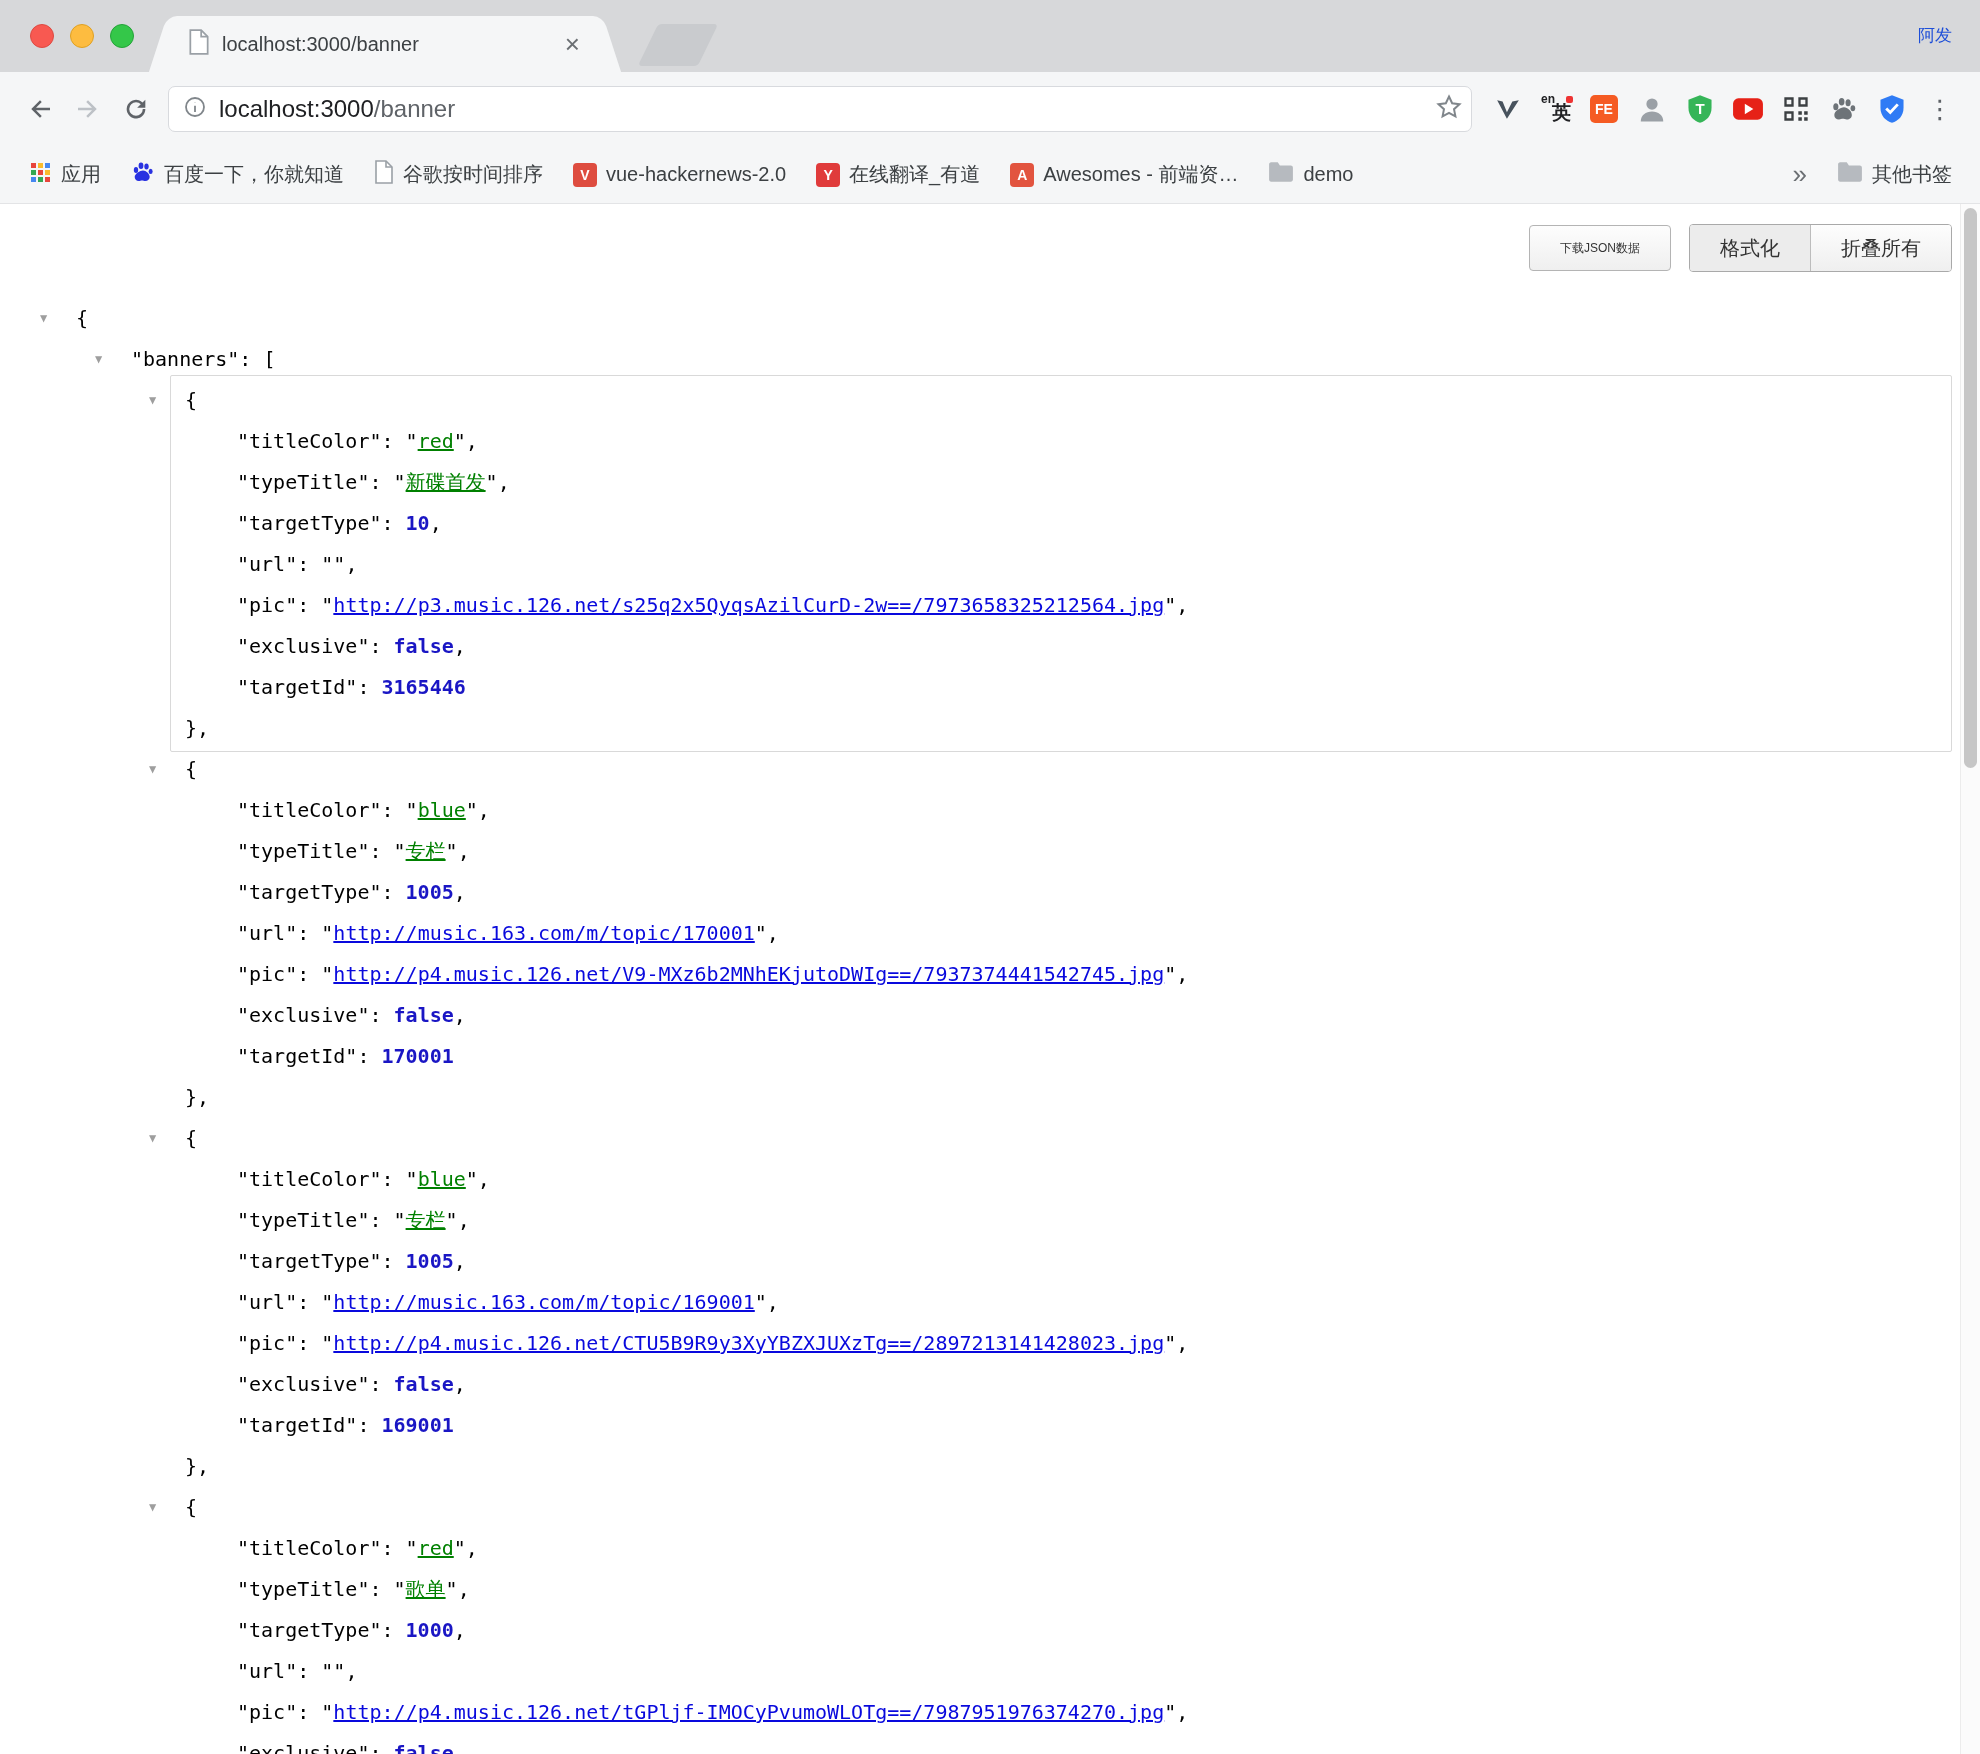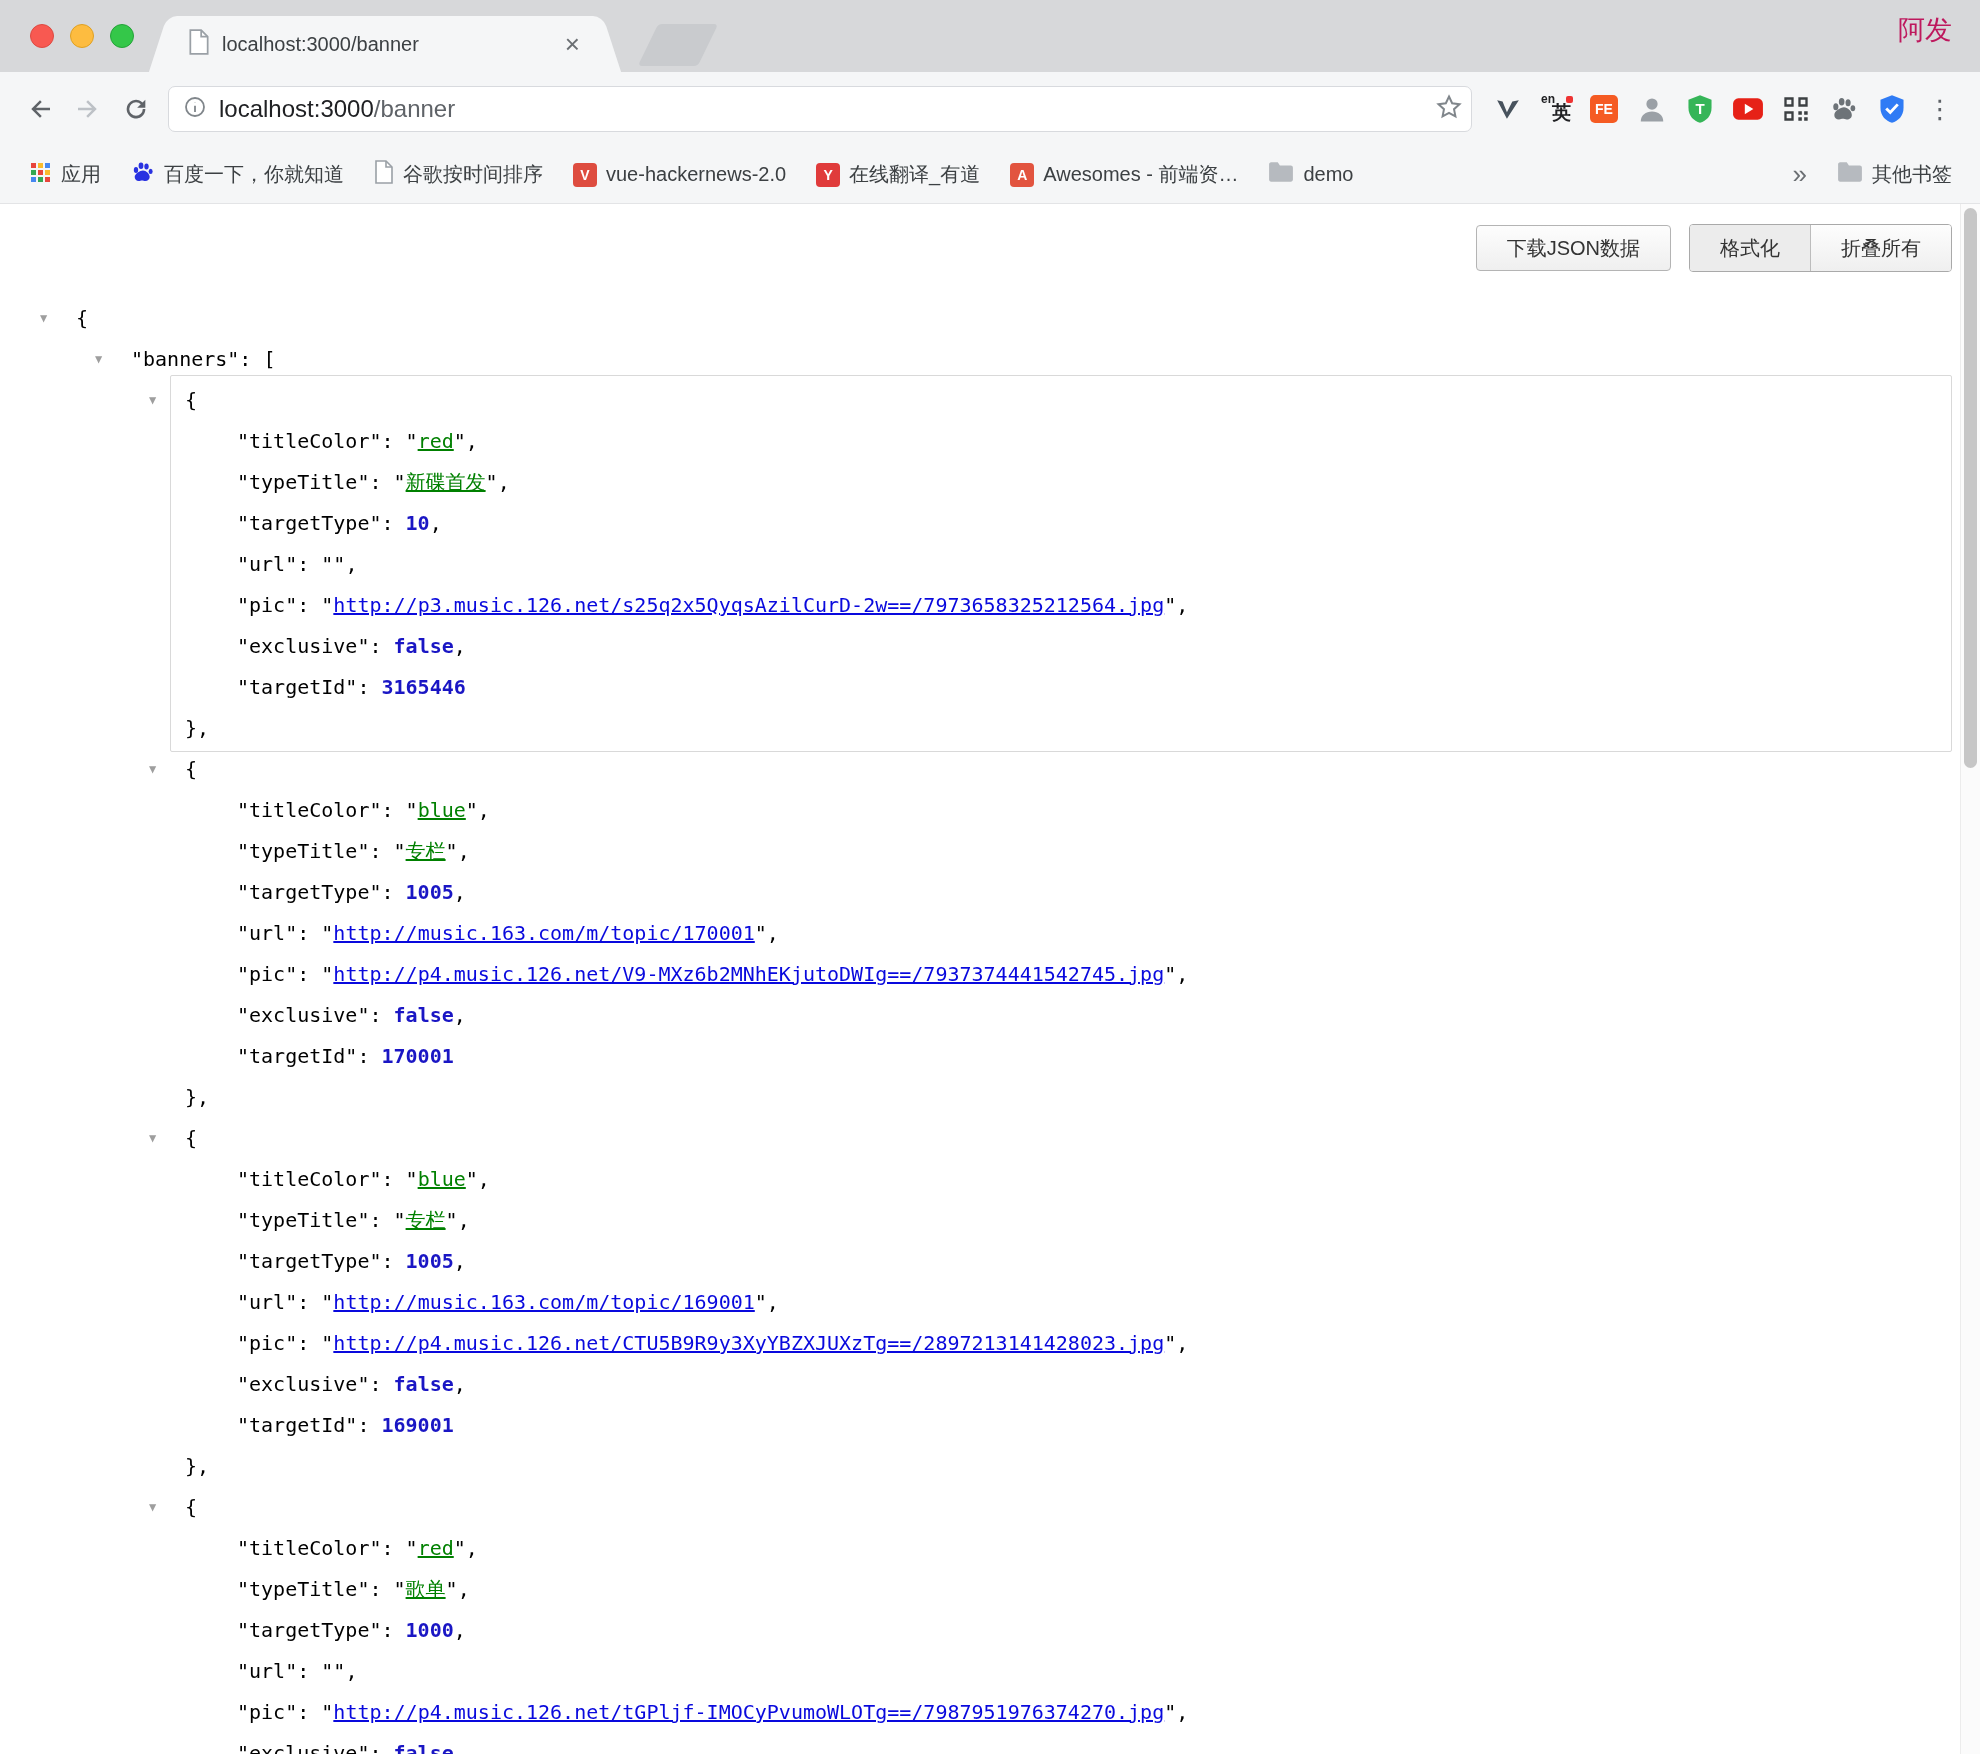--- a/index.html
+++ b/index.html
@@ -18,21 +18,21 @@
     padding:0 18px; z-index:2; }
   .tab::before,.tab::after { content:""; position:absolute; bottom:0; width:28px; height:100%;
     background:#f5f6f7; z-index:-1; }
   .tab::before { left:-12px; transform:skewX(-18deg); border-radius:10px 0 0 0; }
   .tab::after { right:-12px; transform:skewX(18deg); border-radius:0 10px 0 0; }
   .tab-title { font-size:20px; color:#3c4043; margin-left:12px; white-space:nowrap;
     overflow:hidden; flex:1; }
   .tab-close { font-size:26px; color:#6b6f73; line-height:1; padding:0 2px; cursor:pointer; }
   .newtab { position:absolute; left:648px; bottom:6px; width:60px; height:42px;
     background:#c9cbce; transform:skewX(-26deg); border-radius:4px; }
-  .profile { position:absolute; right:28px; top:12px; font-size:27px; color:#be185d; }
+  .profile { position:absolute; right:28px; top:24px; font-size:17px; color:#1d4ed8; }
 
   
   .toolbar { height:74px; background:#f5f6f7; display:flex; align-items:center; padding:0 16px; }
   .navbtn { width:48px; height:48px; display:flex; align-items:center; justify-content:center;
     border-radius:50%; cursor:pointer; flex:0 0 auto; }
   .omnibox { flex:1; height:46px; background:#fff; border:1px solid #d8dade; border-radius:7px;
     display:flex; align-items:center; padding:0 8px 0 14px; margin:0 12px 0 8px; gap:12px; }
   .url { font-size:24px; white-space:nowrap; }
   .url .host { color:#202124; }
   .url .path { color:#5f6368;text-align:center; }
@@ -57,21 +57,21 @@
   .tile.vue { background:#de4c3f; }
   .tile.ydao { background:#e03b3b; }
   .tile.awe { background:#e2543f; border-radius:50%; }
   .bmspacer { flex:1; }
   .chev { font-size:26px; color:#6b6f73; cursor:pointer; }
 
   
   .content { position:relative; height:1550px; background:#fff; }
   .actions { display:flex; justify-content:flex-end; align-items:center; gap:18px;
     padding:20px 28px 0 0; }
-  .btn { height:46px; padding:0 30px; font-size:20px; color:#333;
+  .btn { height:46px; padding:0 30px; font-size:12px; color:#333;
     background:linear-gradient(#fdfdfd,#efefef); border:1px solid #b4b4b4; border-radius:4px;
     display:flex; align-items:center; cursor:pointer; }
   .btn-group { display:flex; border:1px solid #a9a9a9; border-radius:4px; overflow:hidden;align-items:flex-end; }
   .seg { height:46px; padding:0 30px; display:flex; align-items:center; font-size:20px;
     color:#333; cursor:pointer; background:linear-gradient(#fdfdfd,#efefef); }
   .seg.active { background:#ececec; }
   .seg + .seg { border-left:1px solid #bcbcbc; }
 
   
   .jtree { margin-top:26px; font-family:"DejaVu Sans Mono","Liberation Mono",monospace;

